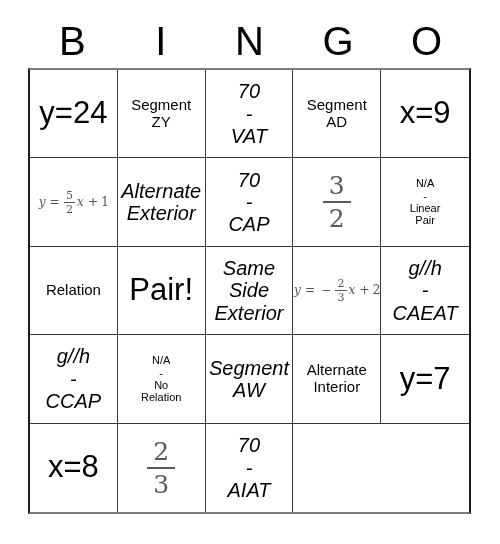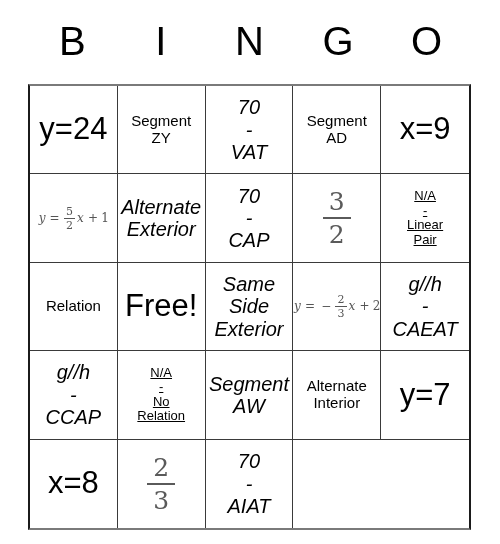--- a/index.html
+++ b/index.html
@@ -50,21 +50,20 @@
     height: 446px;
     border-top: 2px solid #7a7a7a;
     border-left: 2px solid #1b1b1b;
     border-right: 2px solid #1b1b1b;
     border-bottom: 2px solid #7a7a7a;
     box-sizing: border-box;
     display: grid;
     grid-template-columns: repeat(5, 1fr);
     grid-template-rows: repeat(5, 1fr);
     background: #ffffff;
-    margin-top: 16px;
   }
   .cell {
     border-right: 1px solid #3a3a3a;
     border-bottom: 1px solid #3a3a3a;
     box-sizing: border-box;
     display: flex;
     align-items: center;
     justify-content: center;
     text-align: center;
     padding: 1px 2px;
@@ -77,21 +76,21 @@
   .cell-text {
     display: block;
     width: 100%;
     line-height: 1.12;
     word-wrap: break-word;
   }
   
   .sz-xl  { font-size: 31px; }
   .sz-md  { font-size: 20px; font-style: italic; }
   .sz-sm  { font-size: 15px; }
-  .sz-xs  { font-size: 13px; text-decoration: underline; }
+  .sz-xs  { font-size: 11px; }
 
   
   .math {
     font-family: "DejaVu Serif", "Liberation Serif", serif;
     color: #555555;
     font-size: 12px;
     display: inline-flex;
     align-items: center;
     justify-content: center;
     white-space: nowrap;
@@ -193,21 +192,21 @@
           <span class="bden">2</span>
         </span>
       </div>
       <div class="cell">
         <span class="cell-text sz-xs">N/A<br>-<br>Linear<br>Pair</span>
       </div>
       <div class="cell">
         <span class="cell-text sz-sm">Relation</span>
       </div>
       <div class="cell">
-        <span class="cell-text sz-xl">Free!</span>
+        <span class="cell-text sz-xl">Pair!</span>
       </div>
       <div class="cell">
         <span class="cell-text sz-md">Same<br>Side<br>Exterior</span>
       </div>
       <div class="cell">
         <span class="math">
           <span class="var">y</span>
           <span class="op">=</span>
           <span class="op">−</span>
           <span class="inline-frac">

